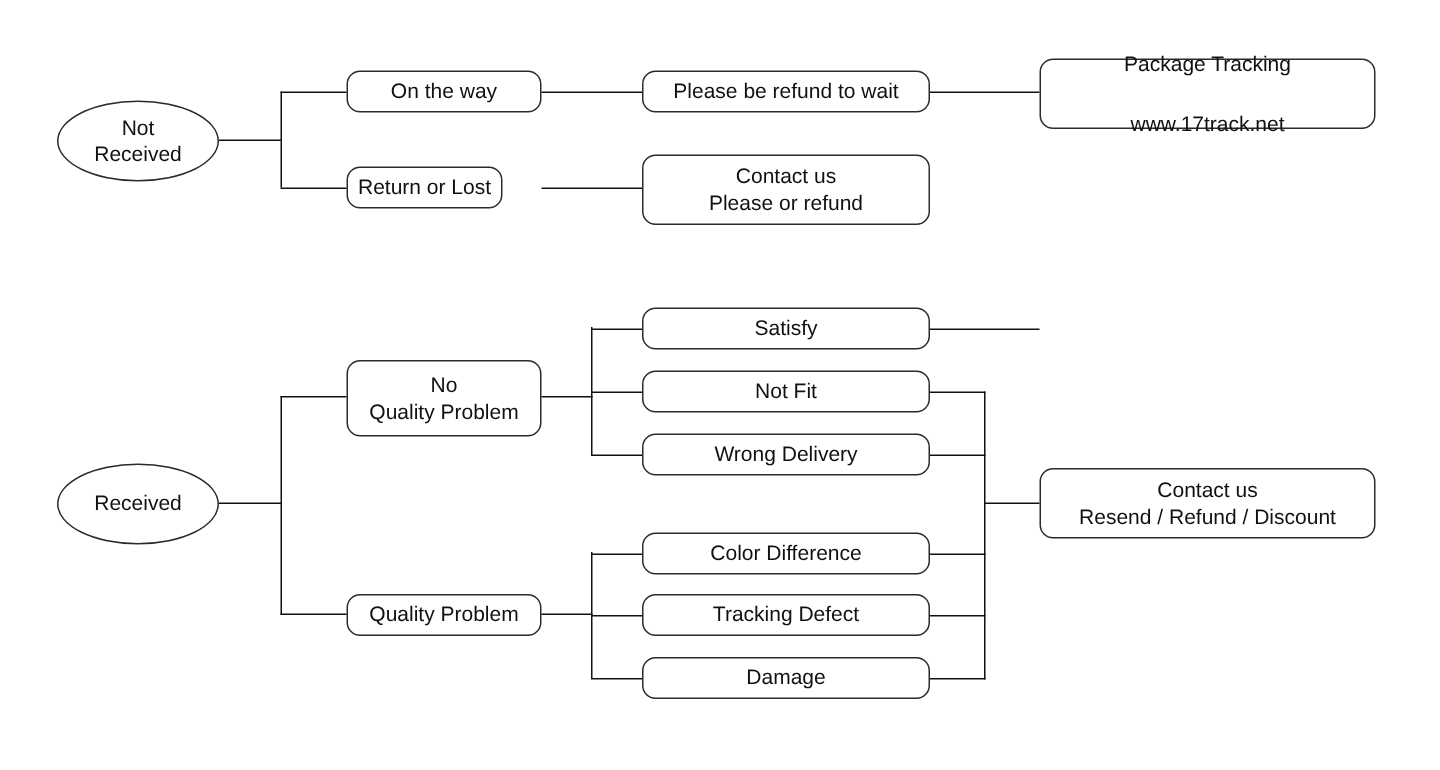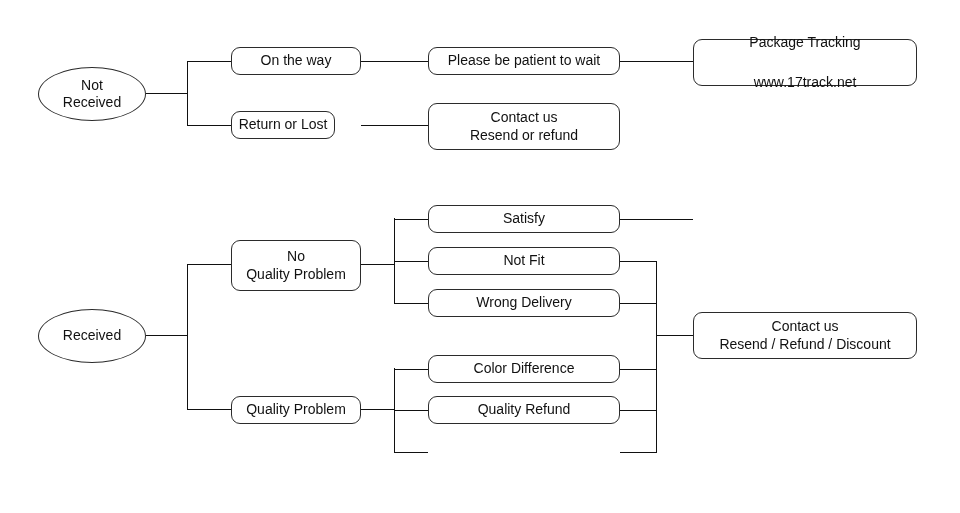--- a/index.html
+++ b/index.html
@@ -99,28 +99,28 @@
     <span class="line1">On the way</span>
   </div>
 
   <div class="node rect fs-14" style="left:231px; top:111px; width:104px; height:28px;">
     <span class="line1">Return or Lost</span>
   </div>
 
   <div class="conn h" style="left:361px; top:60.6px; width:67px;"></div>
 
   <div class="node rect fs-14" style="left:428px; top:47px; width:192px; height:28px;">
-    <span class="line1">Please be patient to wait</span>
+    <span class="line1">Please be refund to wait</span>
   </div>
 
   <div class="conn h" style="left:361px; top:124.6px; width:67px;"></div>
 
   <div class="node rect fs-14" style="left:428px; top:103px; width:192px; height:47px;">
     <span class="line1">Contact us</span>
-    <span class="line2">Resend or refund</span>
+    <span class="line2">Please or refund</span>
   </div>
 
   <div class="conn h" style="left:620px; top:60.6px; width:73px;"></div>
 
   <div class="node rect fs-14" style="left:693px; top:39px; width:224px; height:47px;gap:23px;">
     <span class="line1">Package Tracking</span>
     <span class="line2">www.17track.net</span>
   </div>
 
   <div class="node ellipse fs-14" style="left:38px; top:309px; width:108px; height:54px;">
@@ -160,21 +160,24 @@
   <div class="conn h" style="left:361px; top:409px; width:34px;"></div>
   <div class="conn v" style="left:394px; top:368px; width:1.4px; height:84px;"></div>
   <div class="conn h" style="left:394px; top:368.6px; width:34px;"></div>
   <div class="conn h" style="left:394px; top:409.6px; width:34px;"></div>
   <div class="conn h" style="left:394px; top:451.6px; width:34px;"></div>
 
   <div class="node rect fs-14" style="left:428px; top:355px; width:192px; height:28px;">
     <span class="line1">Color Difference</span>
   </div>
   <div class="node rect fs-14" style="left:428px; top:396px; width:192px; height:28px;">
-    <span class="line1">Quality Refund</span>
+    <span class="line1">Tracking Defect</span>
+  </div>
+  <div class="node rect fs-14" style="left:428px; top:438px; width:192px; height:28px;">
+    <span class="line1">Damage</span>
   </div>
 
   <div class="conn h" style="left:620px; top:218.6px; width:73px;"></div>
 
   <div class="conn h" style="left:620px; top:260.6px; width:37px;"></div>
   <div class="conn h" style="left:620px; top:302.6px; width:37px;"></div>
   <div class="conn h" style="left:620px; top:368.6px; width:37px;"></div>
   <div class="conn h" style="left:620px; top:409.6px; width:37px;"></div>
   <div class="conn h" style="left:620px; top:451.6px; width:37px;"></div>
   <div class="conn v" style="left:656px; top:260.6px; width:1.4px; height:192px;"></div>

